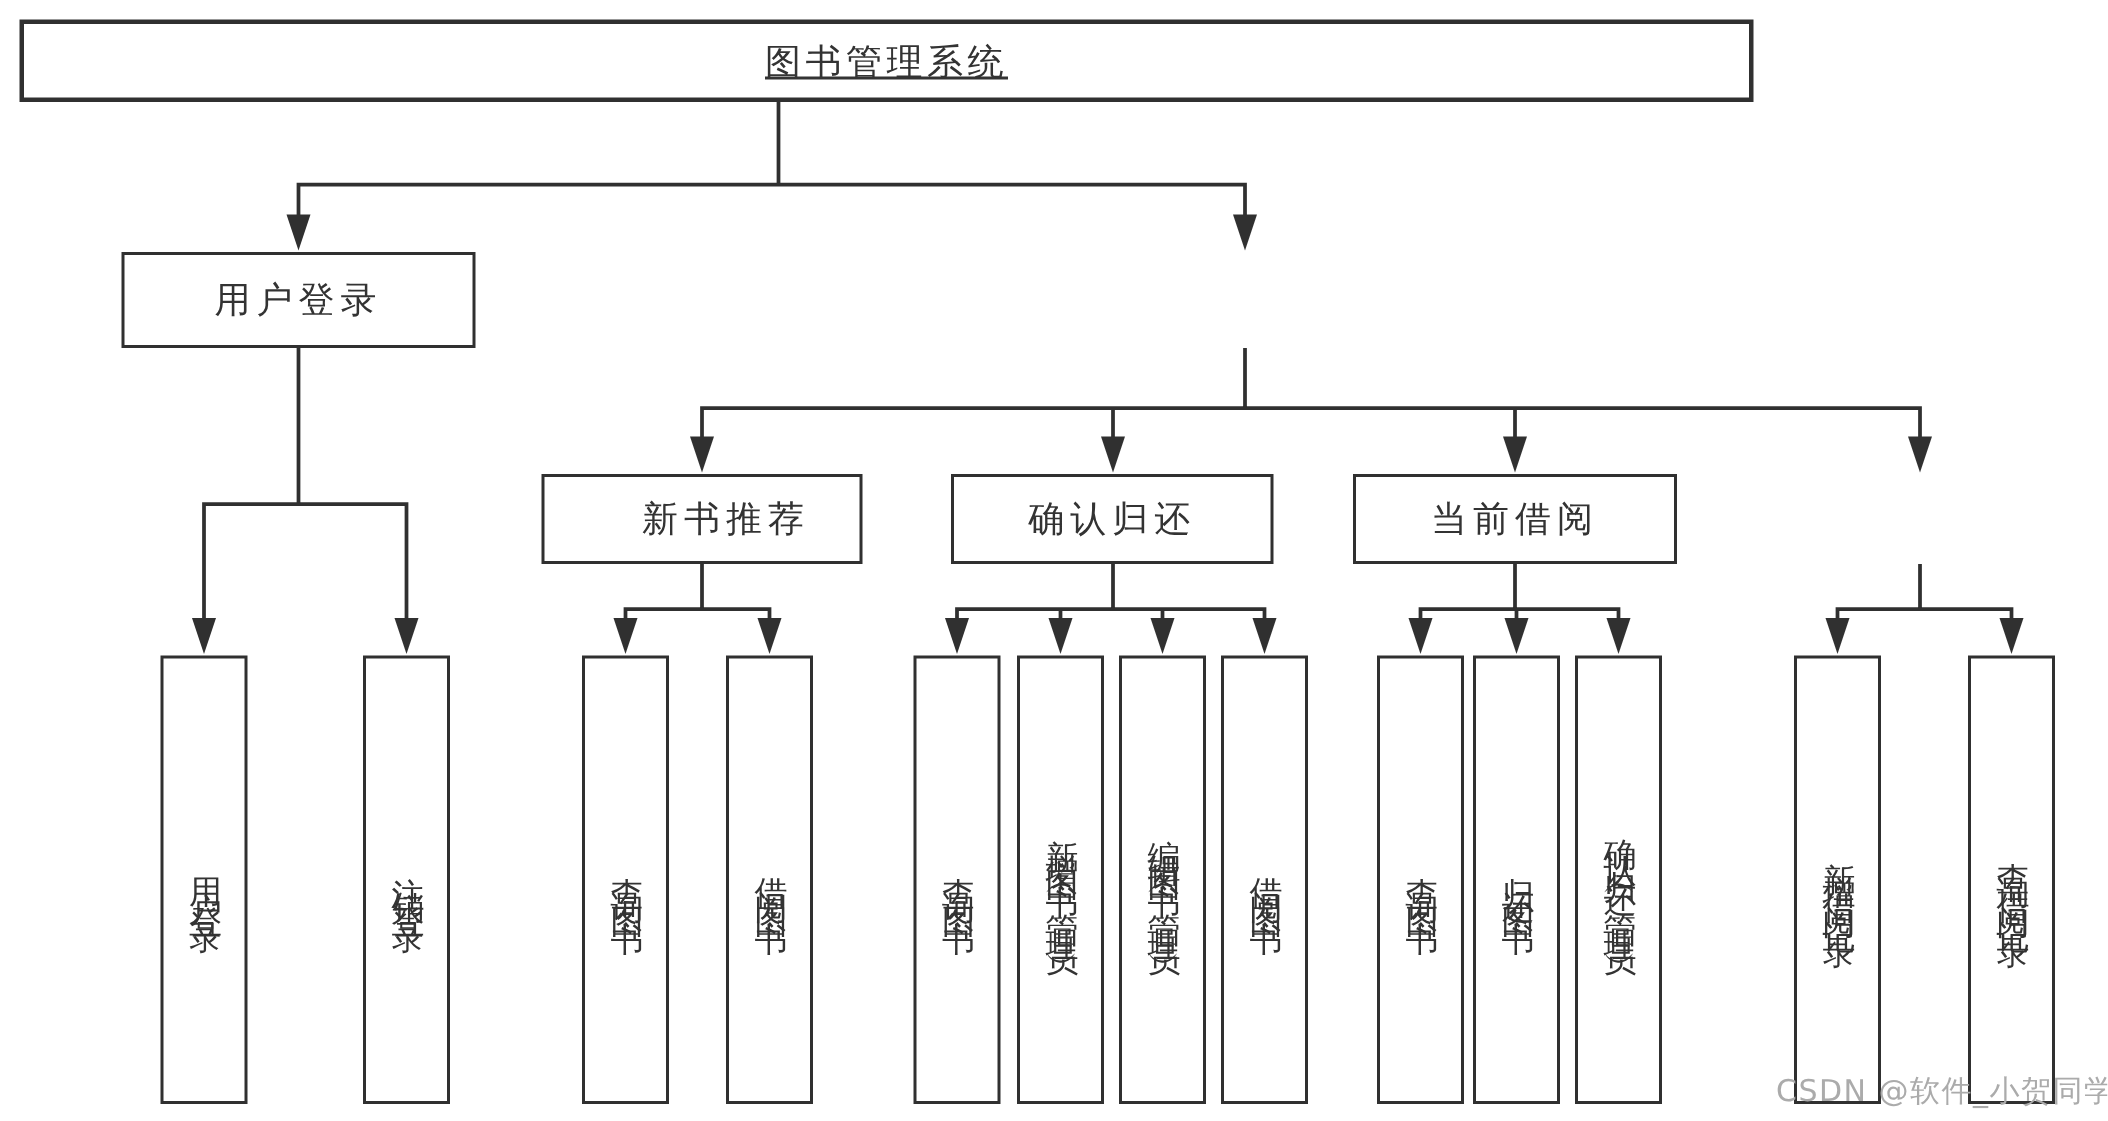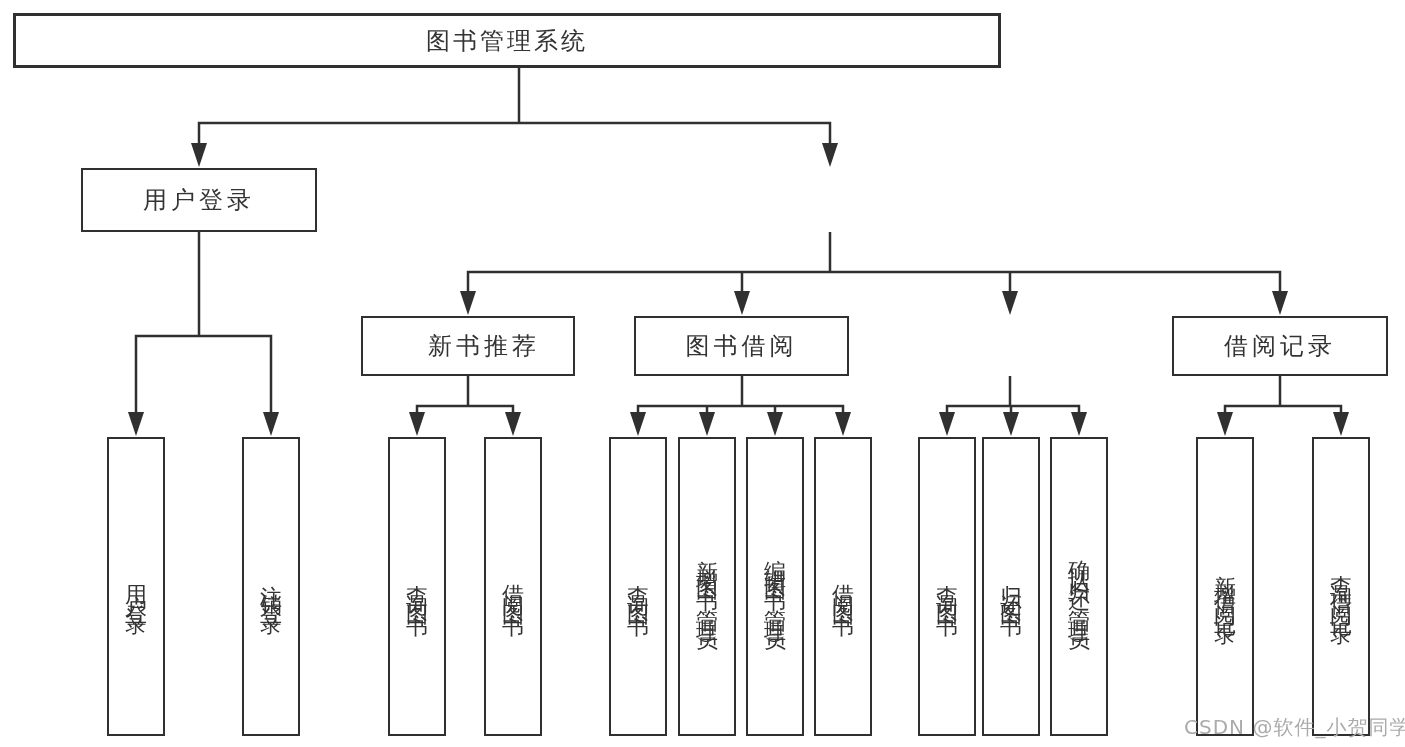--- a/index.html
+++ b/index.html
@@ -113,36 +113,36 @@
 
       <polygon points="939,412 955,412 947,436"></polygon>
       <polygon points="1003,412 1019,412 1011,436"></polygon>
       <polygon points="1071,412 1087,412 1079,436"></polygon>
 
       <polygon points="1217,412 1233,412 1225,436"></polygon>
       <polygon points="1333,412 1349,412 1341,436"></polygon>
     </g>
   </svg>
 
-  <div class="box root" style="left:13px; top:13px; width:988px; height:55px;">
+  <div class="box root" style="left:13px; top:13px; width:1156px; height:55px;text-decoration:underline;">
     <span class="h-label">图书管理系统</span>
   </div>
 
   <div class="box lvl" style="left:81px; top:168px; width:236px; height:64px;">
     <span class="h-label">用户登录</span>
   </div>
 
   <div class="box lvl" style="left:361px; top:316px; width:214px; height:60px;padding-left:32px;">
     <span class="h-label">新书推荐</span>
   </div>
   <div class="box lvl" style="left:634px; top:316px; width:215px; height:60px;">
-    <span class="h-label">图书借阅</span>
+    <span class="h-label">确认归还</span>
   </div>
-  <div class="box lvl" style="left:1172px; top:316px; width:216px; height:60px;">
-    <span class="h-label">借阅记录</span>
+  <div class="box lvl" style="left:902px; top:316px; width:216px; height:60px;">
+    <span class="h-label">当前借阅</span>
   </div>
 
   <div class="box leaf" style="left:107px; top:437px; width:58px; height:299px;">
     <span class="v-label">用户登录</span>
   </div>
   <div class="box leaf" style="left:242px; top:437px; width:58px; height:299px;">
     <span class="v-label">注销登录</span>
   </div>
 
   <div class="box leaf" style="left:388px; top:437px; width:58px; height:299px;">

